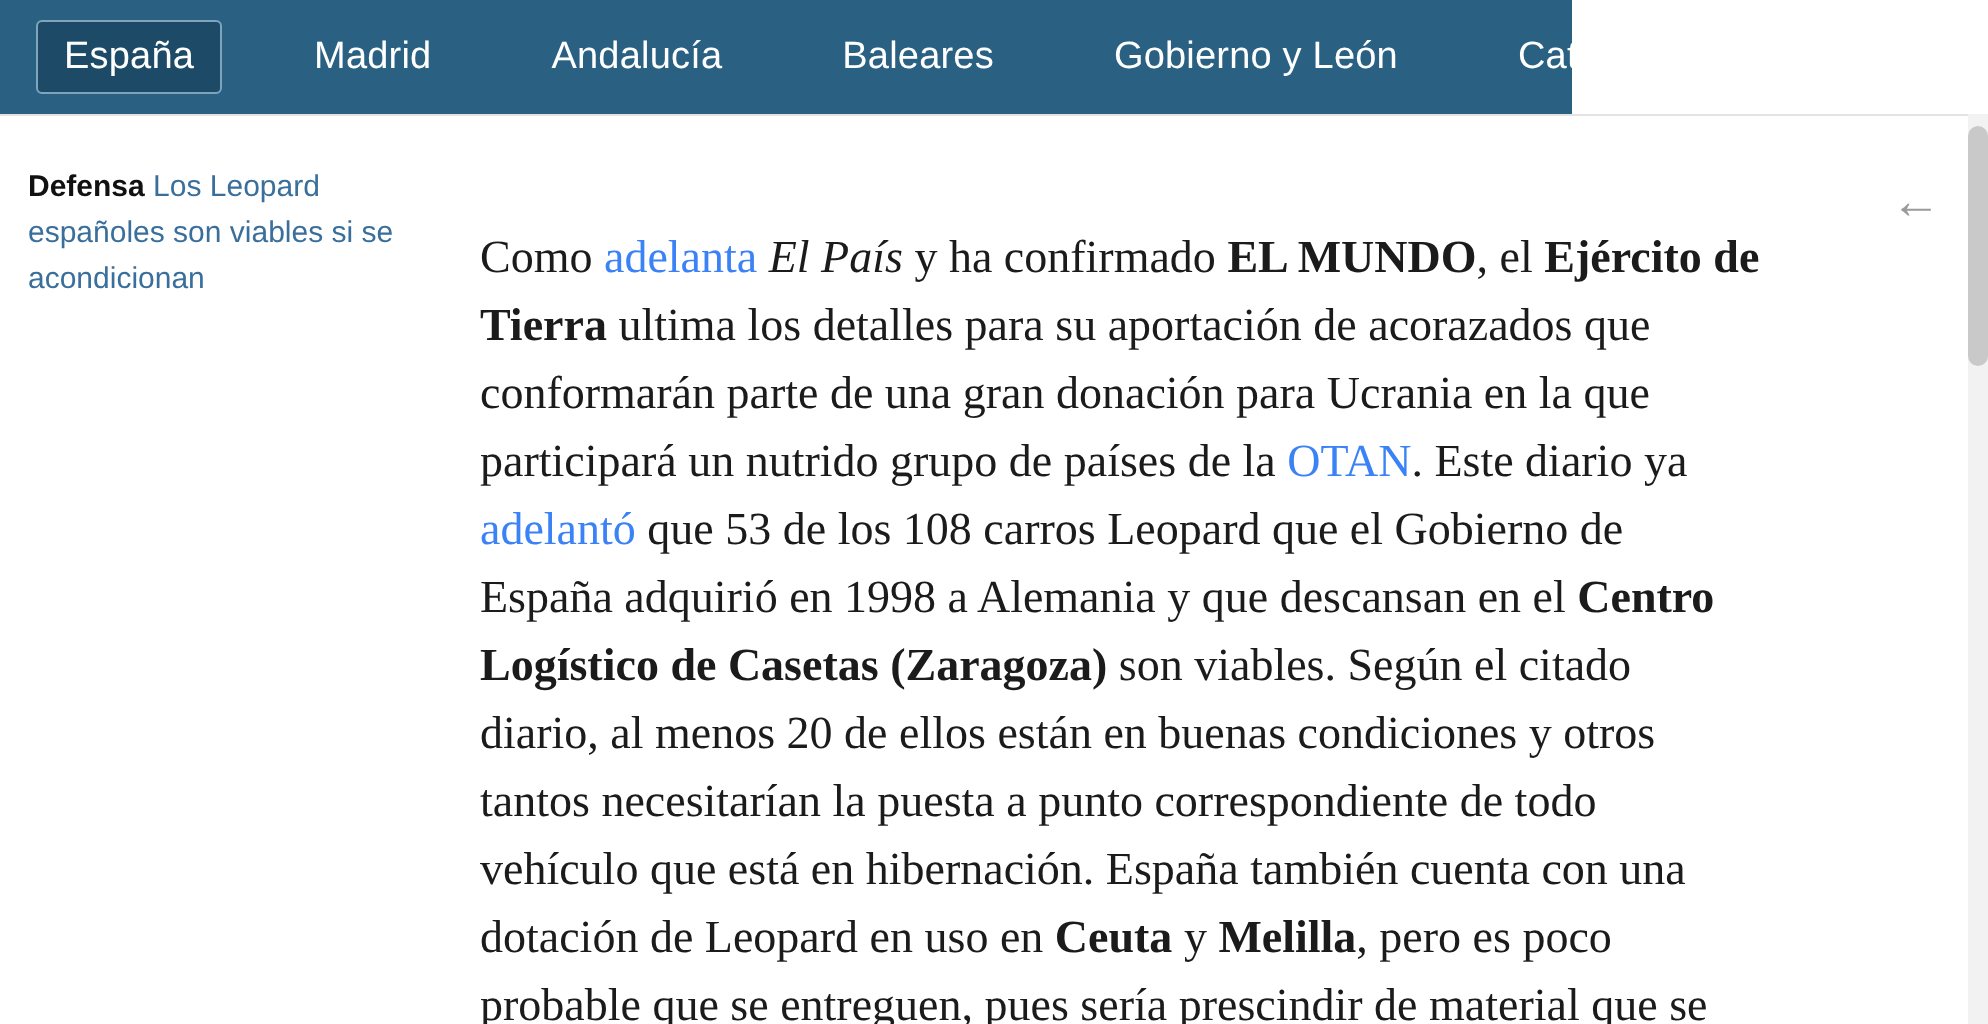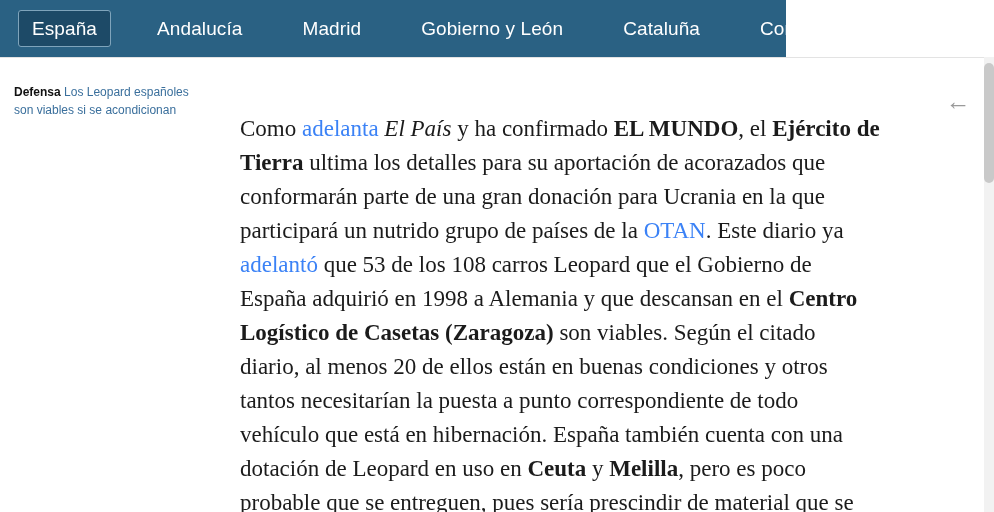--- a/index.html
+++ b/index.html
@@ -63,21 +63,21 @@
   }
 
   
   .sidebar {
     position: absolute;
     left: 14px;
     top: 26px;
     width: 196px;
   }
   .related-link {
-    font-size: 12px;
+    font-size: 15px;
     line-height: 1.52;
     color: #3a6f9c;
     cursor: pointer;
   }
   .related-kicker {
     color: #111111;
     font-weight: bold;
   }
 
   
@@ -135,22 +135,23 @@
     height: 120px;
     background: #c9c9c9;
     border-radius: 5px;
   }
 </style>
 </head>
 <body>
 
 <div class="navbar">
   <div class="nav-item active">España</div>
+  <div class="nav-item">Madrid</div>
   <div class="nav-item">Andalucía</div>
-  <div class="nav-item">Madrid</div>
+  <div class="nav-item">Baleares</div>
   <div class="nav-item">Gobierno y León</div>
   <div class="nav-item">Cataluña</div>
   <div class="nav-item">Comunidad Valenciana</div>
 </div>
 
 <div class="content-area">
   <div class="left-rule"></div>
 
   <div class="sidebar">
     <div class="related-link">

